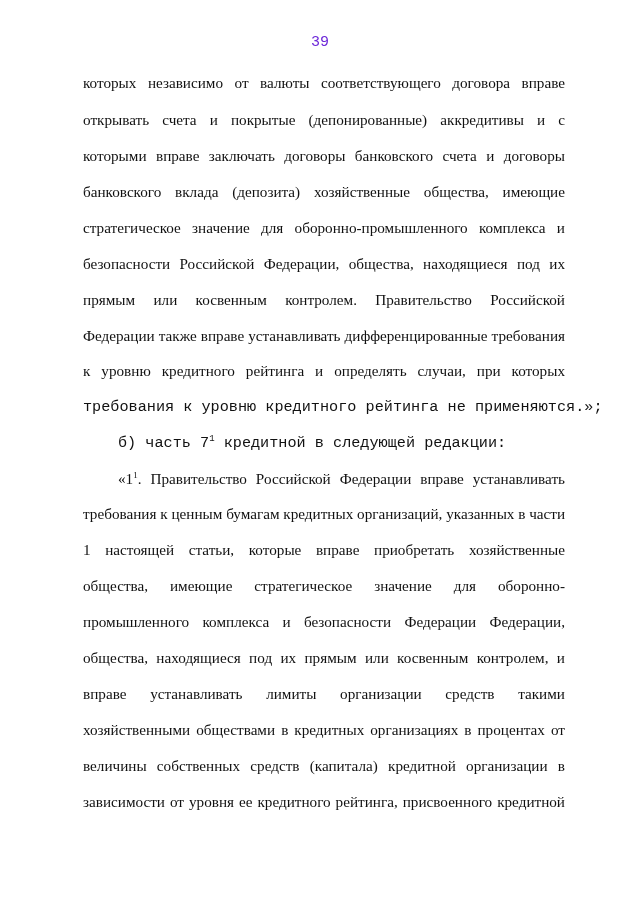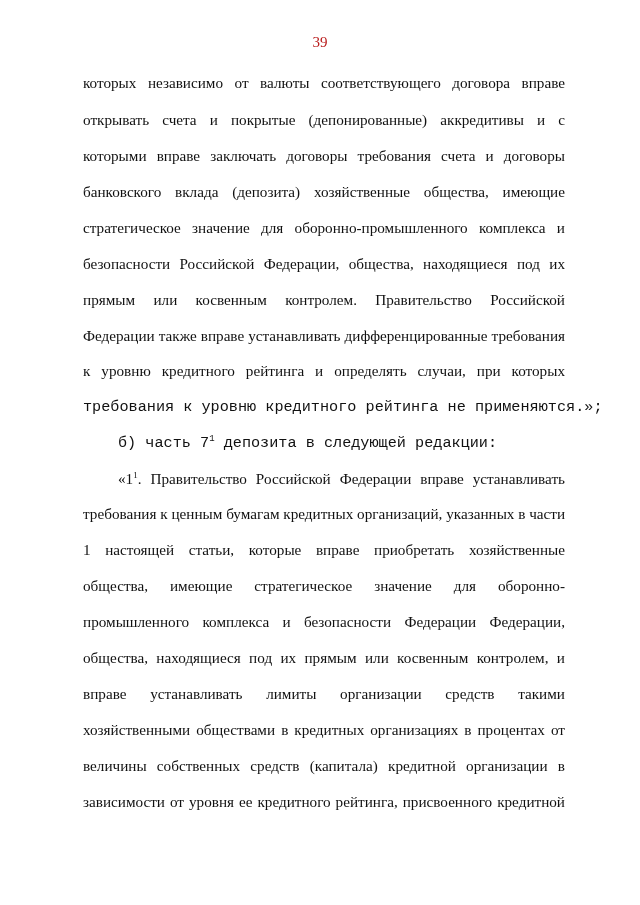--- a/index.html
+++ b/index.html
@@ -1,49 +1,49 @@
 <!DOCTYPE html>
 <html><head>
 <meta charset="utf-8">
 <style>
   html, body { margin: 0; padding: 0; background: #ffffff; }
   body { width: 640px; height: 905px; position: relative; overflow: hidden; }
   .page { position: absolute; left: 0; top: 0; width: 640px; height: 905px; background: #fff; }
   .page-num {
     position: absolute; left: 0; width: 640px; top: 34px; text-align: center;
-    font-family: Liberation Serif, serif; font-size: 15px; color: #b91c1c;
+    font-family: Liberation Mono, monospace; font-size: 15px; color: #6d28d9;
   }
   .line {
     position: absolute; left: 83px; width: 482px;
     font-family: "Liberation Serif", serif; font-size: 15.2px; color: #111;
     white-space: nowrap; line-height: 20px;
     text-align: justify; text-align-last: justify;
   }
   .line.last { text-align-last: left; font-family: Liberation Mono, monospace; }
   .line.indent { left: 118px; width: 447px; }
   sup { font-size: 9px; vertical-align: 6px; line-height: 0; }
 </style>
 </head>
 <body>
 
 <div class="page">
   <div class="page-num">39</div>
 
   <div class="line" style="top:73px">которых независимо от валюты соответствующего договора вправе</div>
   <div class="line" style="top:110px">открывать счета и покрытые (депонированные) аккредитивы и с</div>
-  <div class="line" style="top:146px">которыми вправе заключать договоры требования счета и договоры</div>
+  <div class="line" style="top:146px">которыми вправе заключать договоры банковского счета и договоры</div>
   <div class="line" style="top:182px">банковского вклада (депозита) хозяйственные общества, имеющие</div>
   <div class="line" style="top:218px">стратегическое значение для оборонно-промышленного комплекса и</div>
   <div class="line" style="top:254px">безопасности Российской Федерации, общества, находящиеся под их</div>
   <div class="line" style="top:290px">прямым или косвенным контролем. Правительство Российской</div>
   <div class="line" style="top:326px">Федерации также вправе устанавливать дифференцированные требования</div>
   <div class="line" style="top:361px">к уровню кредитного рейтинга и определять случаи, при которых</div>
   <div class="line last" style="top:397px">требования к уровню кредитного рейтинга не применяются.»;</div>
 
-  <div class="line indent last" style="top:433px"><span>б) часть 7</span><sup>1</sup><span> депозита в следующей редакции:</span></div>
+  <div class="line indent last" style="top:433px"><span>б) часть 7</span><sup>1</sup><span> кредитной в следующей редакции:</span></div>
 
   <div class="line indent" style="top:469px"><span>«1</span><sup>1</sup><span>. Правительство Российской Федерации вправе устанавливать</span></div>
 
   <div class="line" style="top:504px">требования к ценным бумагам кредитных организаций, указанных в части</div>
   <div class="line" style="top:540px">1 настоящей статьи, которые вправе приобретать хозяйственные</div>
   <div class="line" style="top:576px">общества, имеющие стратегическое значение для оборонно-</div>
   <div class="line" style="top:612px">промышленного комплекса и безопасности Федерации Федерации,</div>
   <div class="line" style="top:648px">общества, находящиеся под их прямым или косвенным контролем, и</div>
   <div class="line" style="top:684px">вправе устанавливать лимиты организации средств такими</div>
   <div class="line" style="top:720px">хозяйственными обществами в кредитных организациях в процентах от</div>

